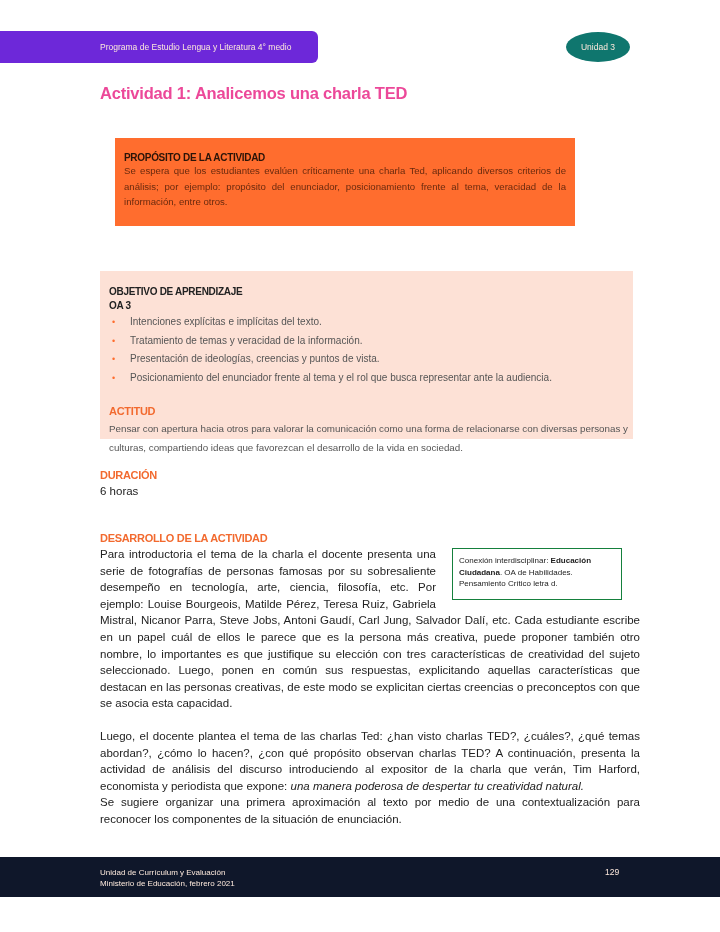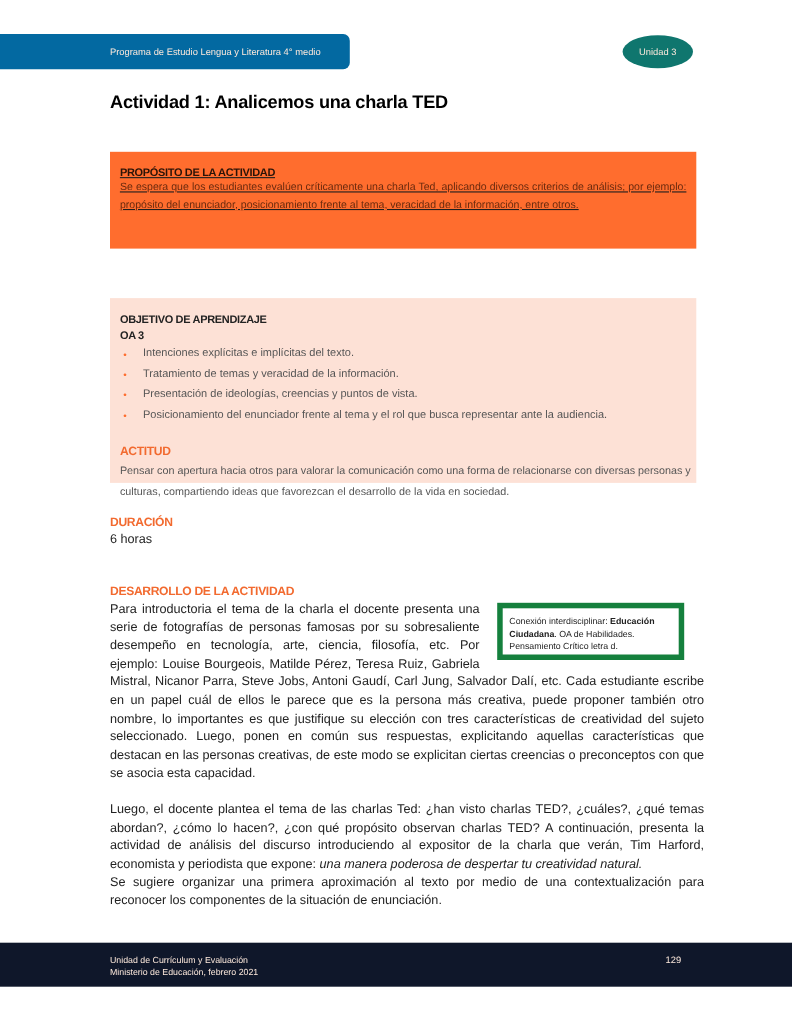--- a/index.html
+++ b/index.html
@@ -1,36 +1,36 @@
 <!DOCTYPE html>
 <html><head>
   <meta charset="utf-8">
   <style>
     * { box-sizing: border-box; margin: 0; padding: 0; }
     html, body { width: 720px; height: 932px; background: #ffffff; overflow: hidden; }
     body { position: relative; font-family: "Liberation Sans", sans-serif; color: #1f1f1f; }
 
     .header-bar {
       position: absolute; left: 0; top: 31px; width: 318px; height: 32px;
-      background: #0369a1; border-radius: 0 6px 6px 0;
+      background: #6d28d9; border-radius: 0 6px 6px 0;
       color: #fde9dc; font-size: 8.5px; line-height: 32px; padding-left: 100px;
     }
     .unit-badge {
       position: absolute; left: 566px; top: 32px; width: 64px; height: 30px;
       background: #0f766e; border-radius: 50%;
       color: #fde9dc; font-size: 8.5px; text-align: center; line-height: 30px;
     }
     .page-title {
       position: absolute; left: 100px; top: 84px;
-      font-size: 16.5px; color: #000000; letter-spacing: -0.2px;
+      font-size: 16.5px; color: #ec4899; letter-spacing: -0.2px;
     }
 
     .purpose-box {
-      position: absolute; left: 100px; top: 138px; width: 533px; height: 88px;
-      background: #ff6d2e; padding: 14px 9px 0 9px; text-decoration: underline;
+      position: absolute; left: 115px; top: 138px; width: 460px; height: 88px;
+      background: #ff6d2e; padding: 14px 9px 0 9px;
     }
     .box-heading { font-size: 10px; font-weight: bold; color: #2b1408; letter-spacing: -0.3px; }
     .purpose-text { font-size: 9.6px; line-height: 15.5px; color: #6a2a0e; text-align: justify; }
 
     .objective-box {
       position: absolute; left: 100px; top: 226px; width: 533px; height: 168px;
       background: #fde1d6; padding: 14px 9px 0 9px; margin-top: 45px;
     }
     .objective-box .box-heading { color: #222; line-height: 14px; }
     .oa-text { font-size: 10px; line-height: 18.5px; color: #555; margin-top: 3px; }
@@ -46,21 +46,21 @@
 
     .duracion { position: absolute; left: 100px; top: 467px; }
     .duracion-value { font-size: 11.5px; color: #222; line-height: 16px; }
 
     .desarrollo { position: absolute; left: 100px; top: 530px; width: 540px; }
     .body-text {
       font-size: 11.5px; line-height: 16.6px; color: #222; text-align: justify;
     }
     .float-note {
       float: right; width: 170px; height: 52px; margin: 2px 18px 6px 16px;
-      border: 5px solid #15803d; padding: 6px 6px;
+      border: 1px solid #15803d; padding: 6px 6px;
       font-size: 8px; line-height: 11.5px; color: #222; text-align: left;
     }
     .float-note b { font-weight: bold; }
     .para-gap { height: 16px; }
     .italic { font-style: italic; }
 
     .footer-bar {
       position: absolute; left: 0; top: 857px; width: 720px; height: 40px;
       background: #0f172a; color: #fde9dc; font-size: 8px; line-height: 11px;
       padding: 10px 0 0 100px;

